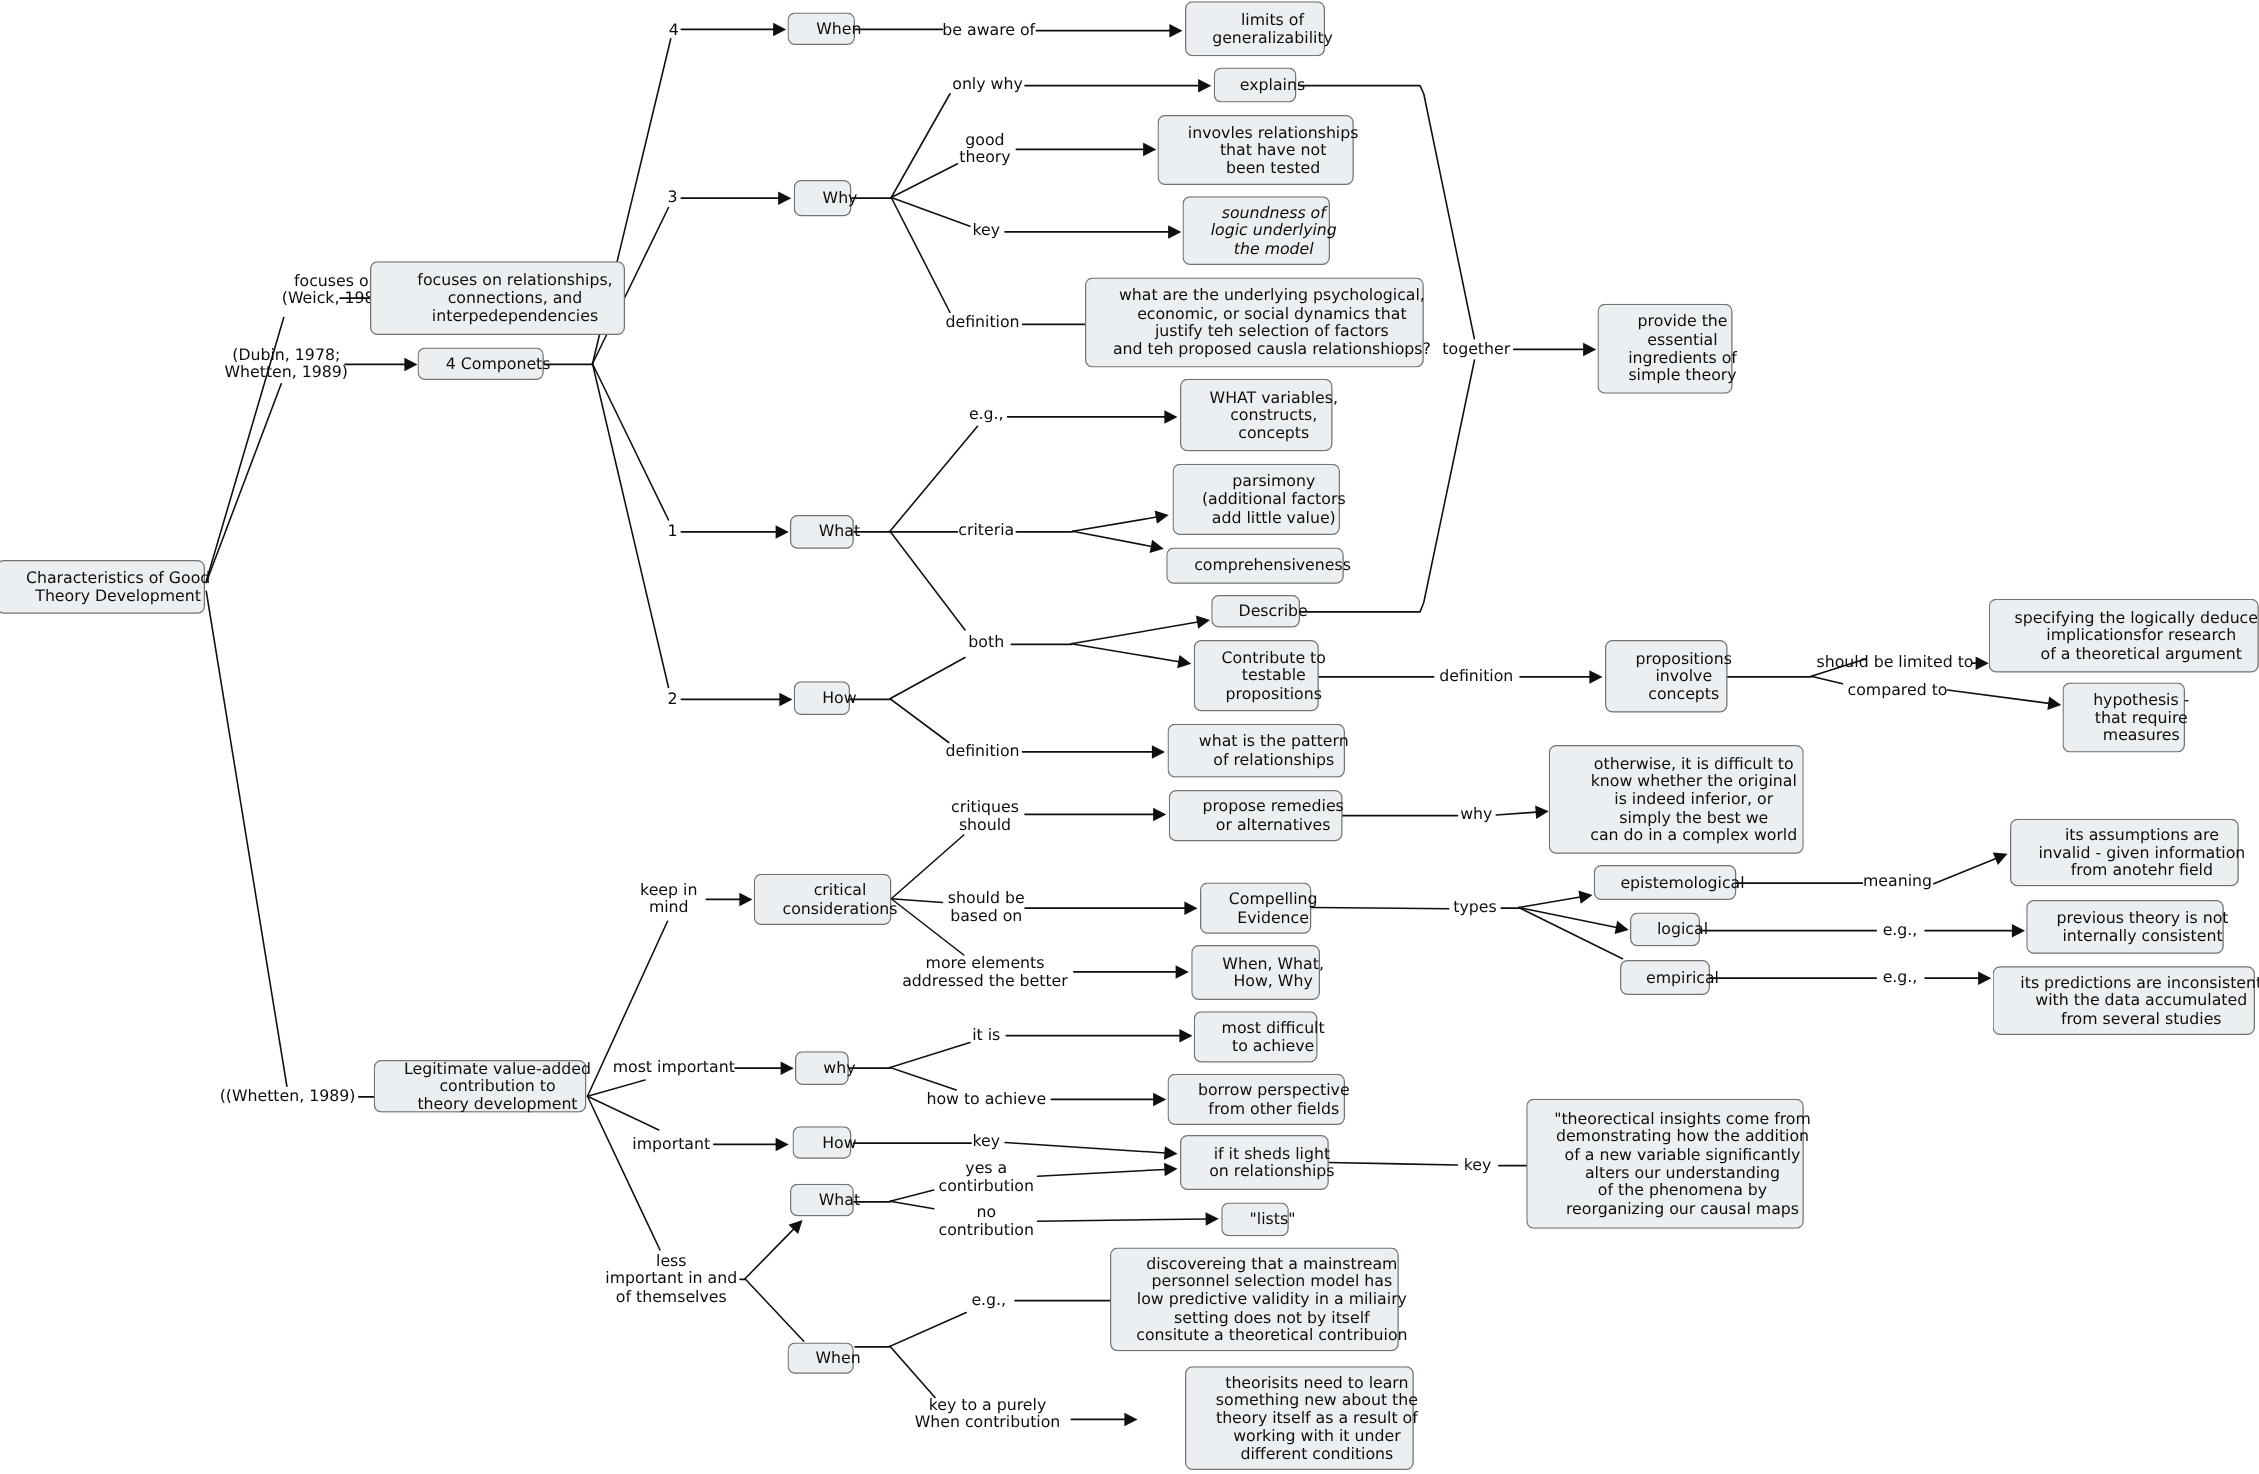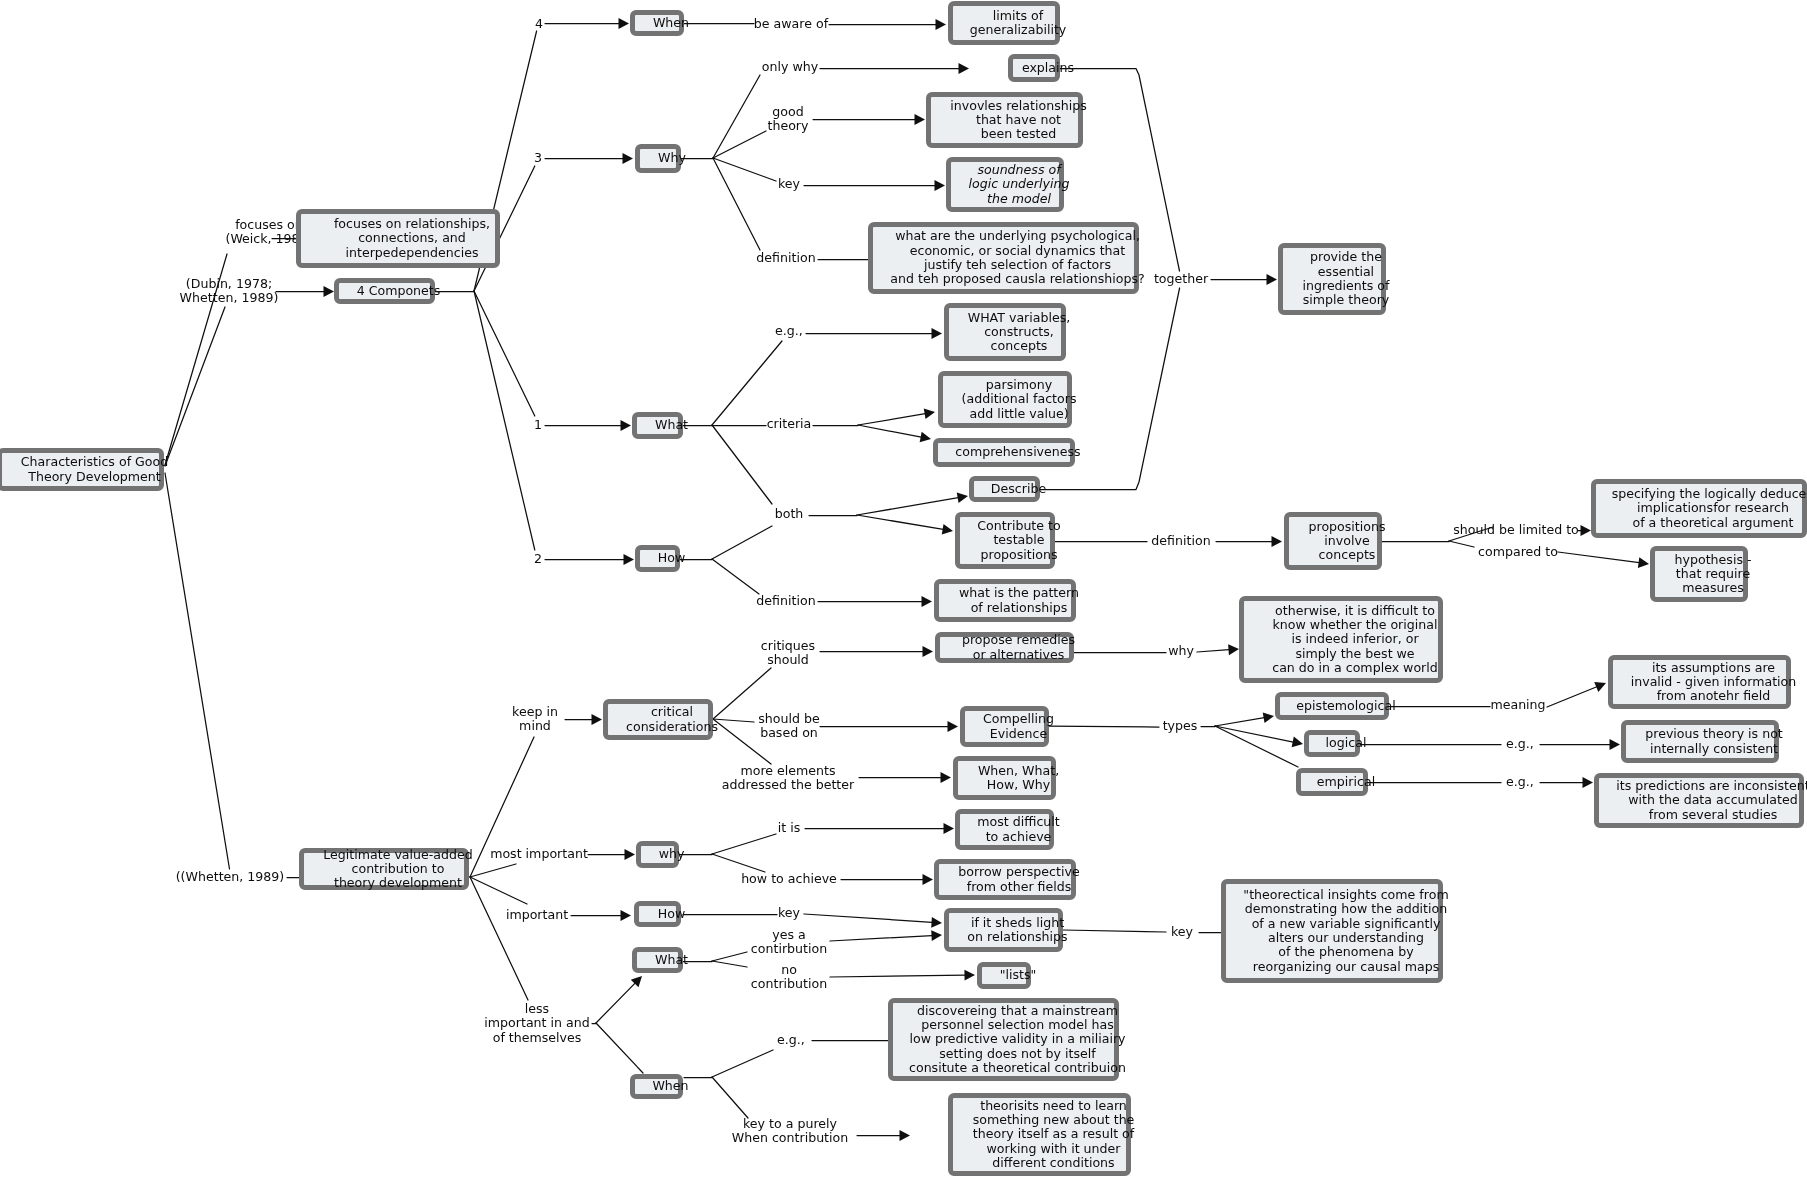--- a/index.html
+++ b/index.html
@@ -1,20 +1,20 @@
 <!DOCTYPE html>
 <html><head>
 <meta charset="utf-8">
 <title>Concept map</title>
 <style>
   html,body{margin:0;padding:0;background:#ffffff;}
   body{width:1807px;height:1179px;overflow:hidden;
        font-family:"DejaVu Sans",sans-serif;}
   #map{position:absolute;left:0;top:0;width:1807px;height:1179px;}
-  .node{position:absolute;box-sizing:border-box;border:5px solid #737373;
+  .node{position:absolute;box-sizing:border-box;border:1px solid #737373;
         border-radius:6px;background:#eceff1;color:#0d0d0d;
         font-size:12.6px;line-height:14.3px;text-align:center;
         display:flex;flex-direction:column;justify-content:center;
         align-items:center;white-space:nowrap;will-change:transform;padding-left:28px;}
   .node span{display:block;}
   .lbl{position:absolute;color:#0d0d0d;font-size:12.6px;line-height:14.3px;
        text-align:center;white-space:nowrap;transform:translate(-50%,-50%);
        will-change:transform;}
   .lbl span{display:block;}
 </style>
@@ -506,21 +506,21 @@
       <div class="node" style="left: 334px; top: 278px; width: 101px; height: 26px;">
         <span>4 Componets</span>
       </div>
       <div class="node" style="left: 630px; top: 10px; width: 54px; height: 26px;">
         <span>When</span>
       </div>
       <div class="node" style="left: 948px; top: 1px; width: 112px; height: 44px;">
         <span>limits of</span>
         <span>generalizability</span>
       </div>
-      <div class="node" style="left: 971px; top: 54px; width: 52px; height: 28px; margin-left: 37px;">
+      <div class="node" style="left: 971px; top: 54px; width: 66px; height: 28px;">
         <span>explains</span>
       </div>
       <div class="node" style="left: 635px; top: 144px; width: 46px; height: 29px;">
         <span>Why</span>
       </div>
       <div class="node" style="left: 926px; top: 92px; width: 157px; height: 56px;">
         <span>invovles relationships</span>
         <span>that have not</span>
         <span>been tested</span>
       </div>
@@ -580,21 +580,21 @@
       <div class="node" style="left: 1591px; top: 479px; width: 216px; height: 59px;">
         <span>specifying the logically deduced</span>
         <span>implicationsfor research</span>
         <span>of a theoretical argument</span>
       </div>
       <div class="node" style="left: 1650px; top: 546px; width: 98px; height: 56px;">
         <span>hypothesis -</span>
         <span>that require</span>
         <span>measures</span>
       </div>
-      <div class="node" style="left: 935px; top: 632px; width: 139px; height: 31px;">
+      <div class="node" style="left: 935px; top: 632px; width: 139px; height: 41px;">
         <span>propose remedies</span>
         <span>or alternatives</span>
       </div>
       <div class="node" style="left: 1239px; top: 596px; width: 204px; height: 87px;">
         <span>otherwise, it is difficult to</span>
         <span>know whether the original</span>
         <span>is indeed inferior, or</span>
         <span>simply the best we</span>
         <span>can do in a complex world</span>
       </div>

